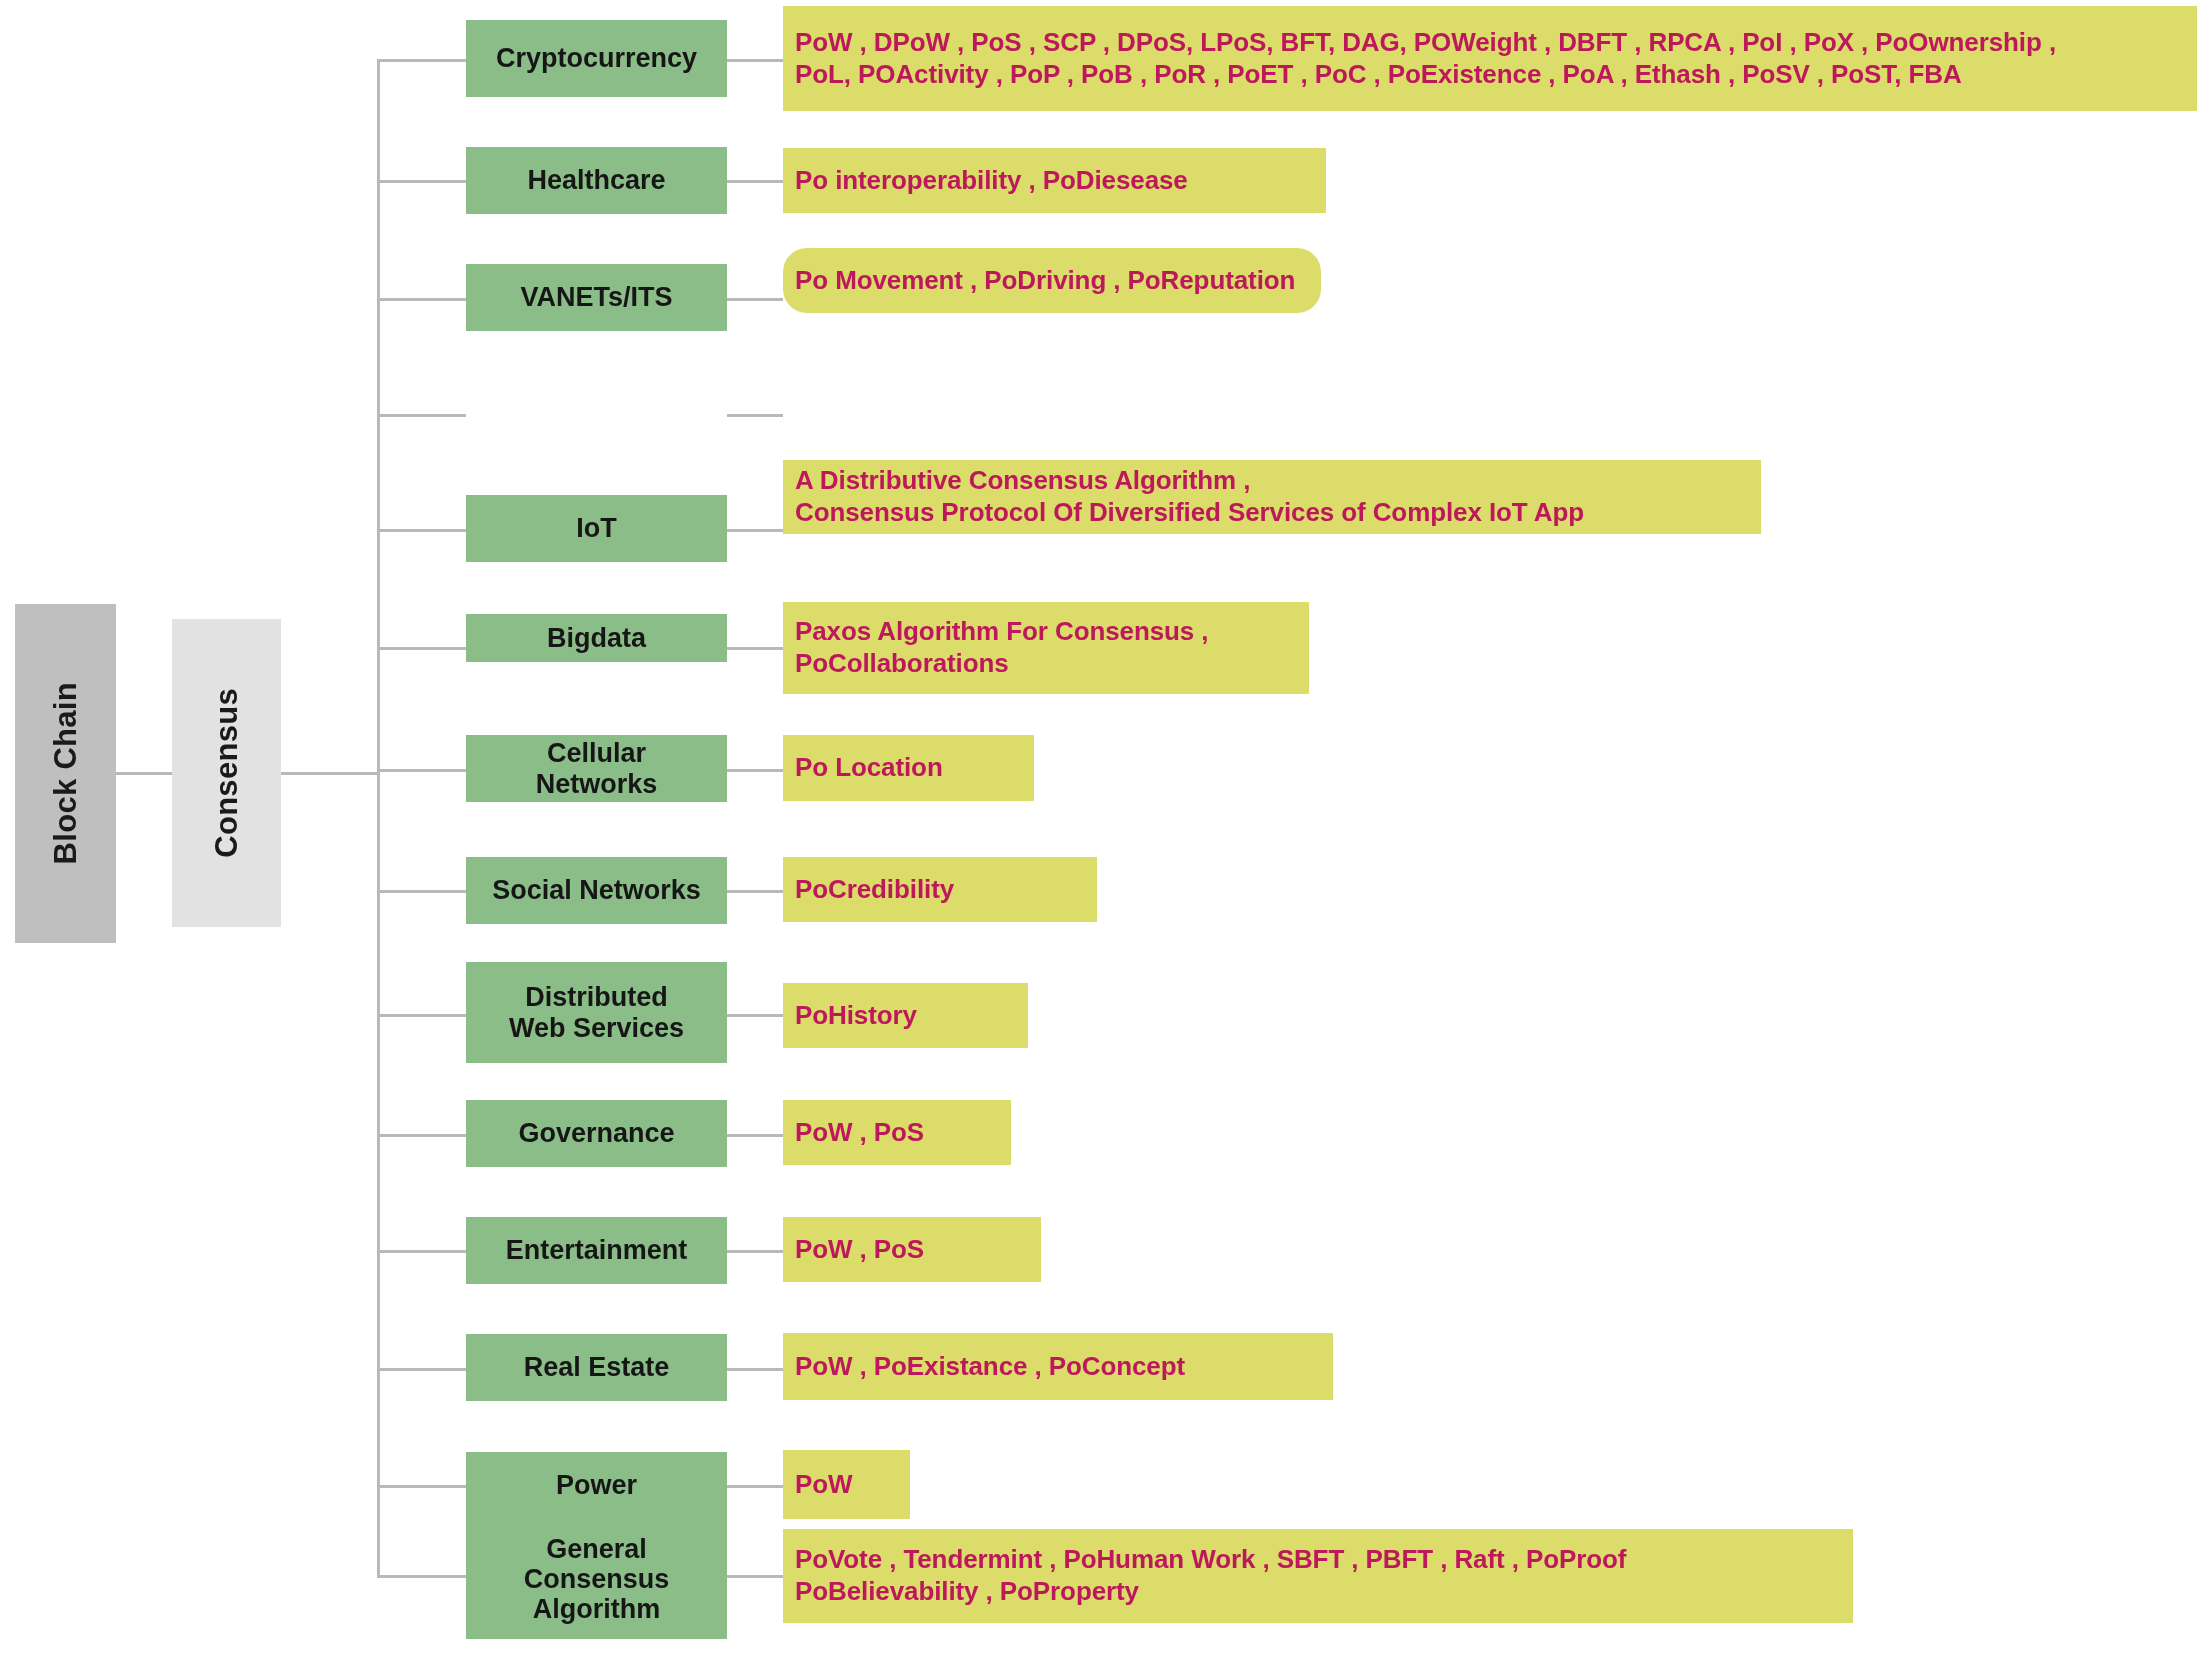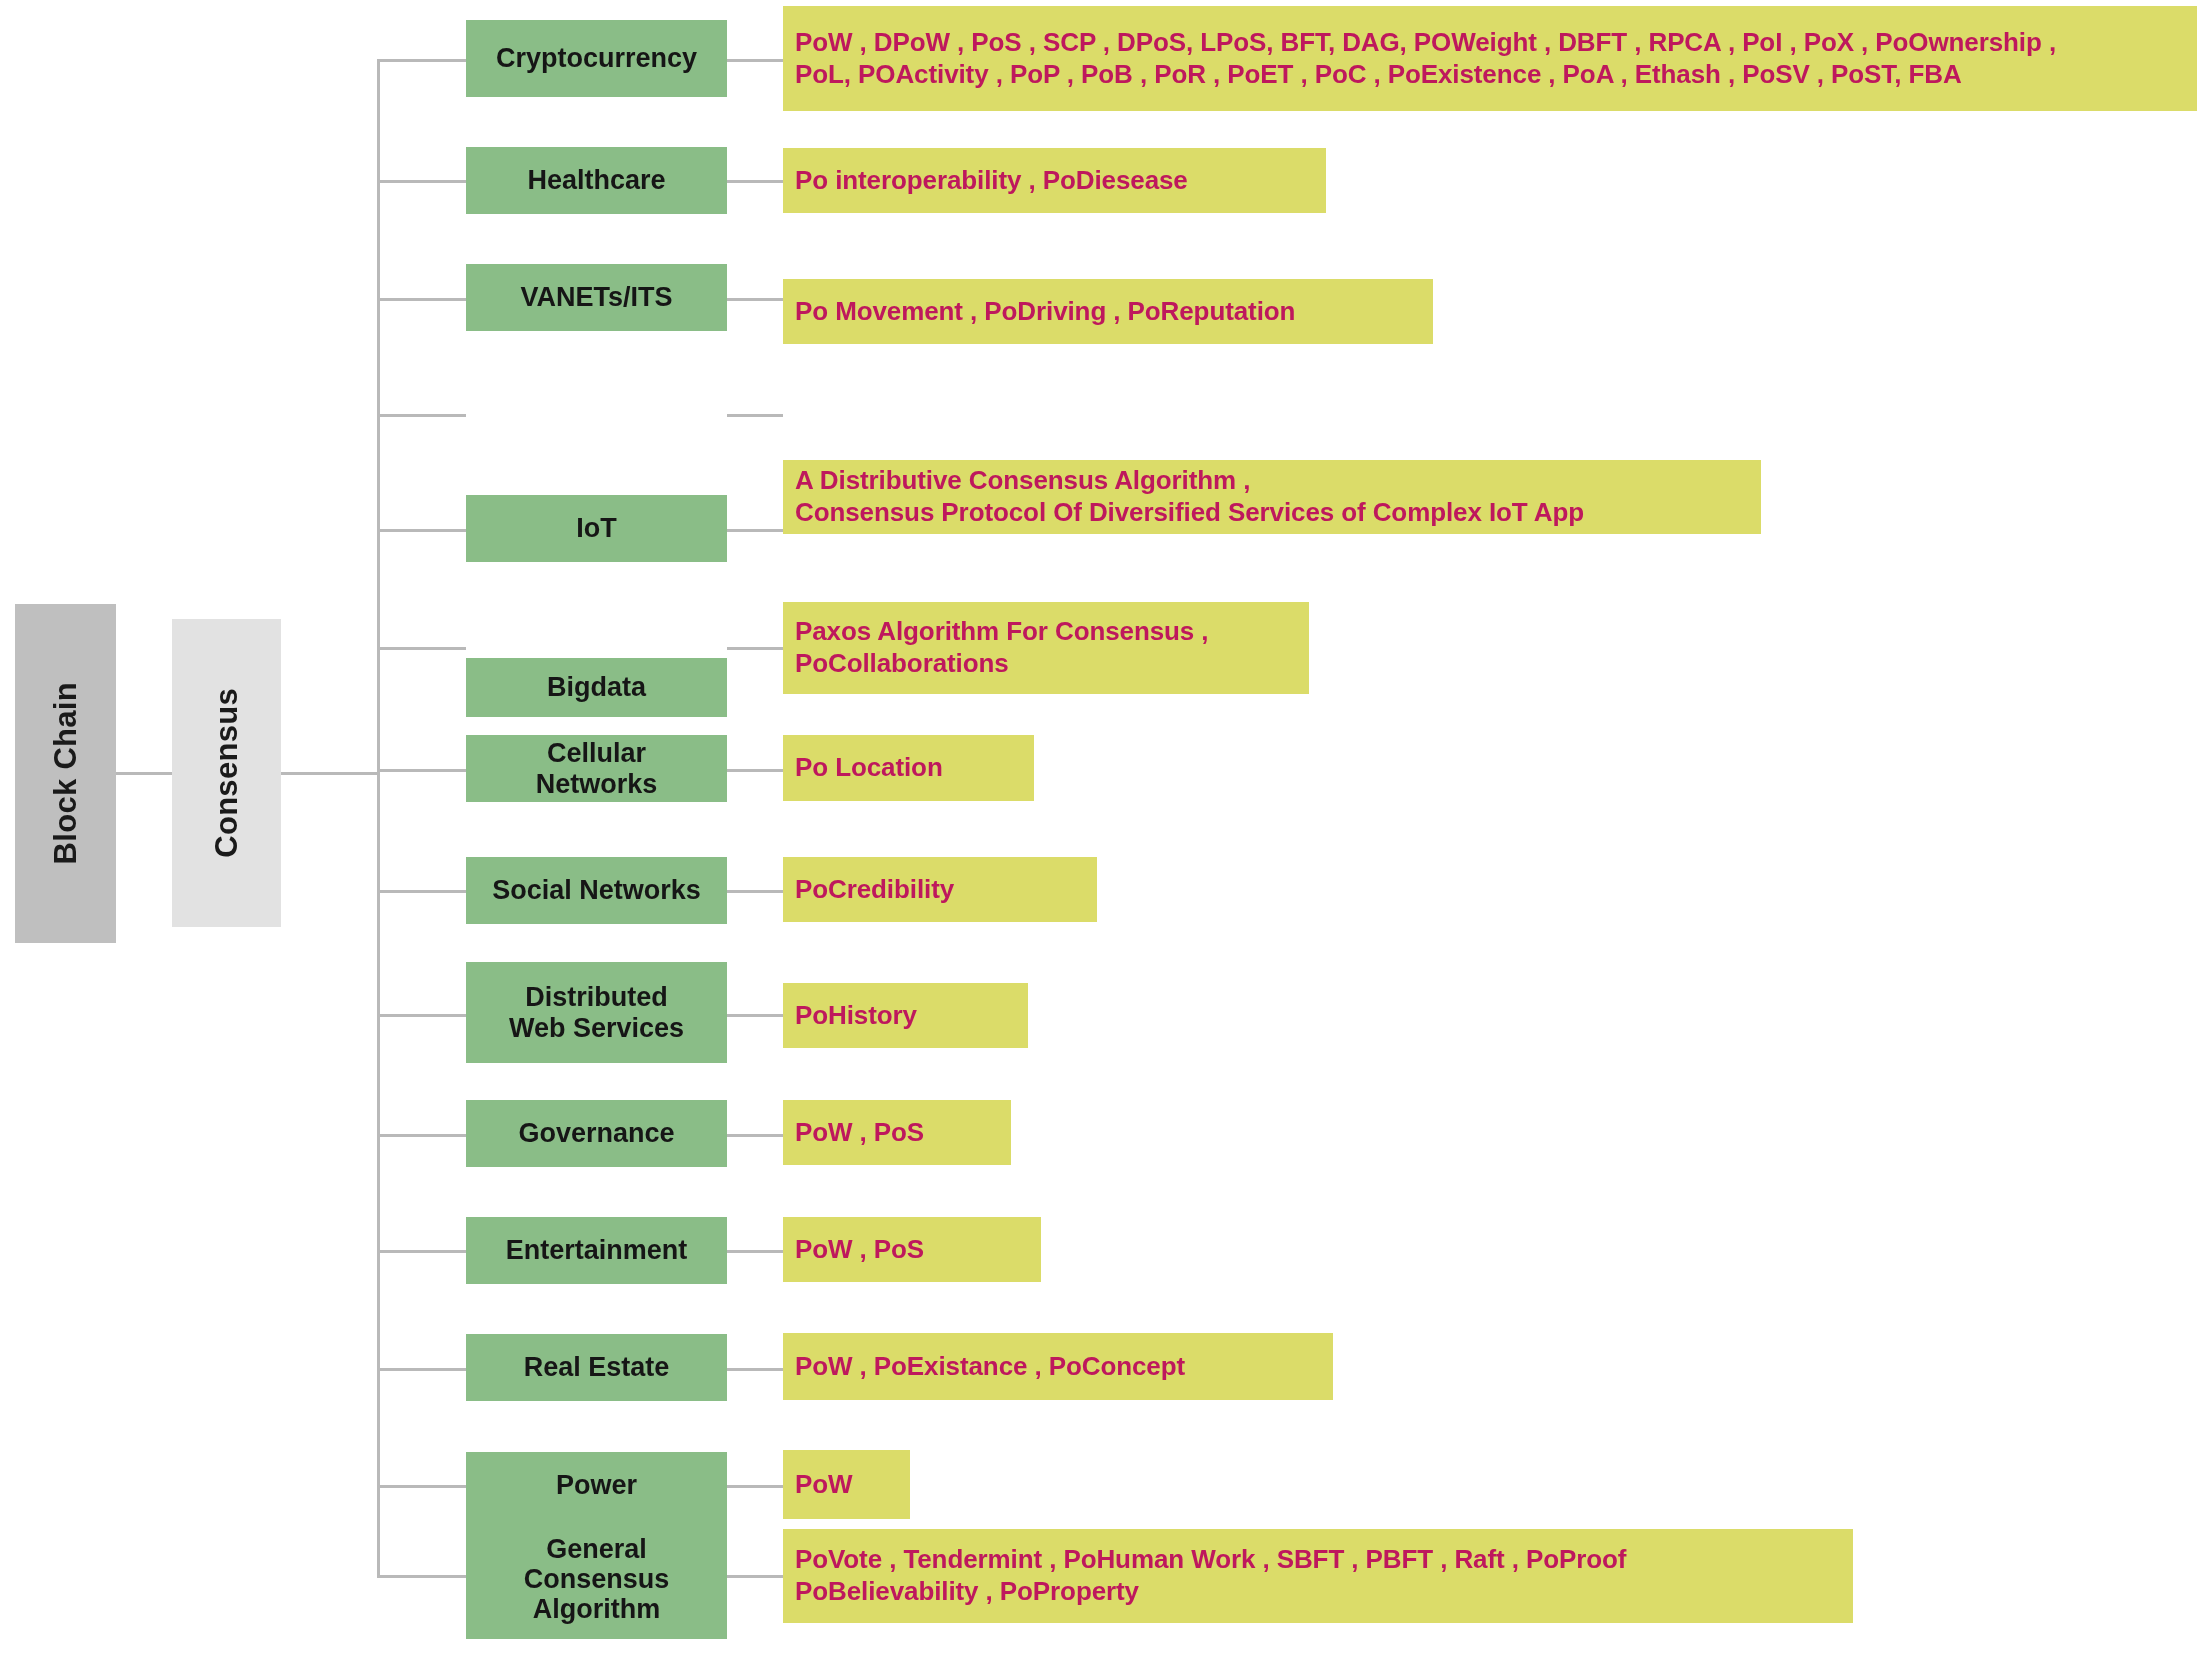--- a/index.html
+++ b/index.html
@@ -135,39 +135,39 @@
   <div class="line hline" style="left:727px; top:180px; width:56px;"></div>
   <div class="alg-box" style="top:148px; height:65px; width:543px;">
     <span class="alg-label">Po interoperability , PoDiesease</span>
   </div>
 
   <div class="line hline" style="left:377px; top:298px; width:89px;"></div>
   <div class="cat-box" style="top:264px; height:67px;">
     <span class="cat-label">VANETs/ITS</span>
   </div>
   <div class="line hline" style="left:727px; top:298px; width:56px;"></div>
-  <div class="alg-box" style="top:279px; height:65px; width:650px;">
+  <div class="alg-box" style="top:248px; height:65px; width:538px;border-radius:24px;">
     <span class="alg-label">Po Movement , PoDriving , PoReputation</span>
   </div>
 
   <div class="line hline" style="left:377px; top:414px; width:89px;"></div>
   <div class="line hline" style="left:727px; top:414px; width:56px;"></div>
 
   <div class="line hline" style="left:377px; top:529px; width:89px;"></div>
   <div class="cat-box" style="top:495px; height:67px;">
     <span class="cat-label">IoT</span>
   </div>
   <div class="line hline" style="left:727px; top:529px; width:56px;"></div>
   <div class="alg-box" style="top:460px; height:74px; width:978px;">
     <span class="alg-label">A Distributive Consensus Algorithm      ,
 Consensus Protocol Of Diversified Services of Complex IoT App</span>
   </div>
 
   <div class="line hline" style="left:377px; top:647px; width:89px;"></div>
-  <div class="cat-box" style="top:614px; height:59px;margin-top:44px;">
+  <div class="cat-box" style="top:614px; height:48px;">
     <span class="cat-label">Bigdata</span>
   </div>
   <div class="line hline" style="left:727px; top:647px; width:56px;"></div>
   <div class="alg-box" style="top:602px; height:92px; width:526px;">
     <span class="alg-label">Paxos Algorithm For Consensus ,
 PoCollaborations</span>
   </div>
 
   <div class="line hline" style="left:377px; top:769px; width:89px;"></div>
   <div class="cat-box" style="top:735px; height:67px;">

